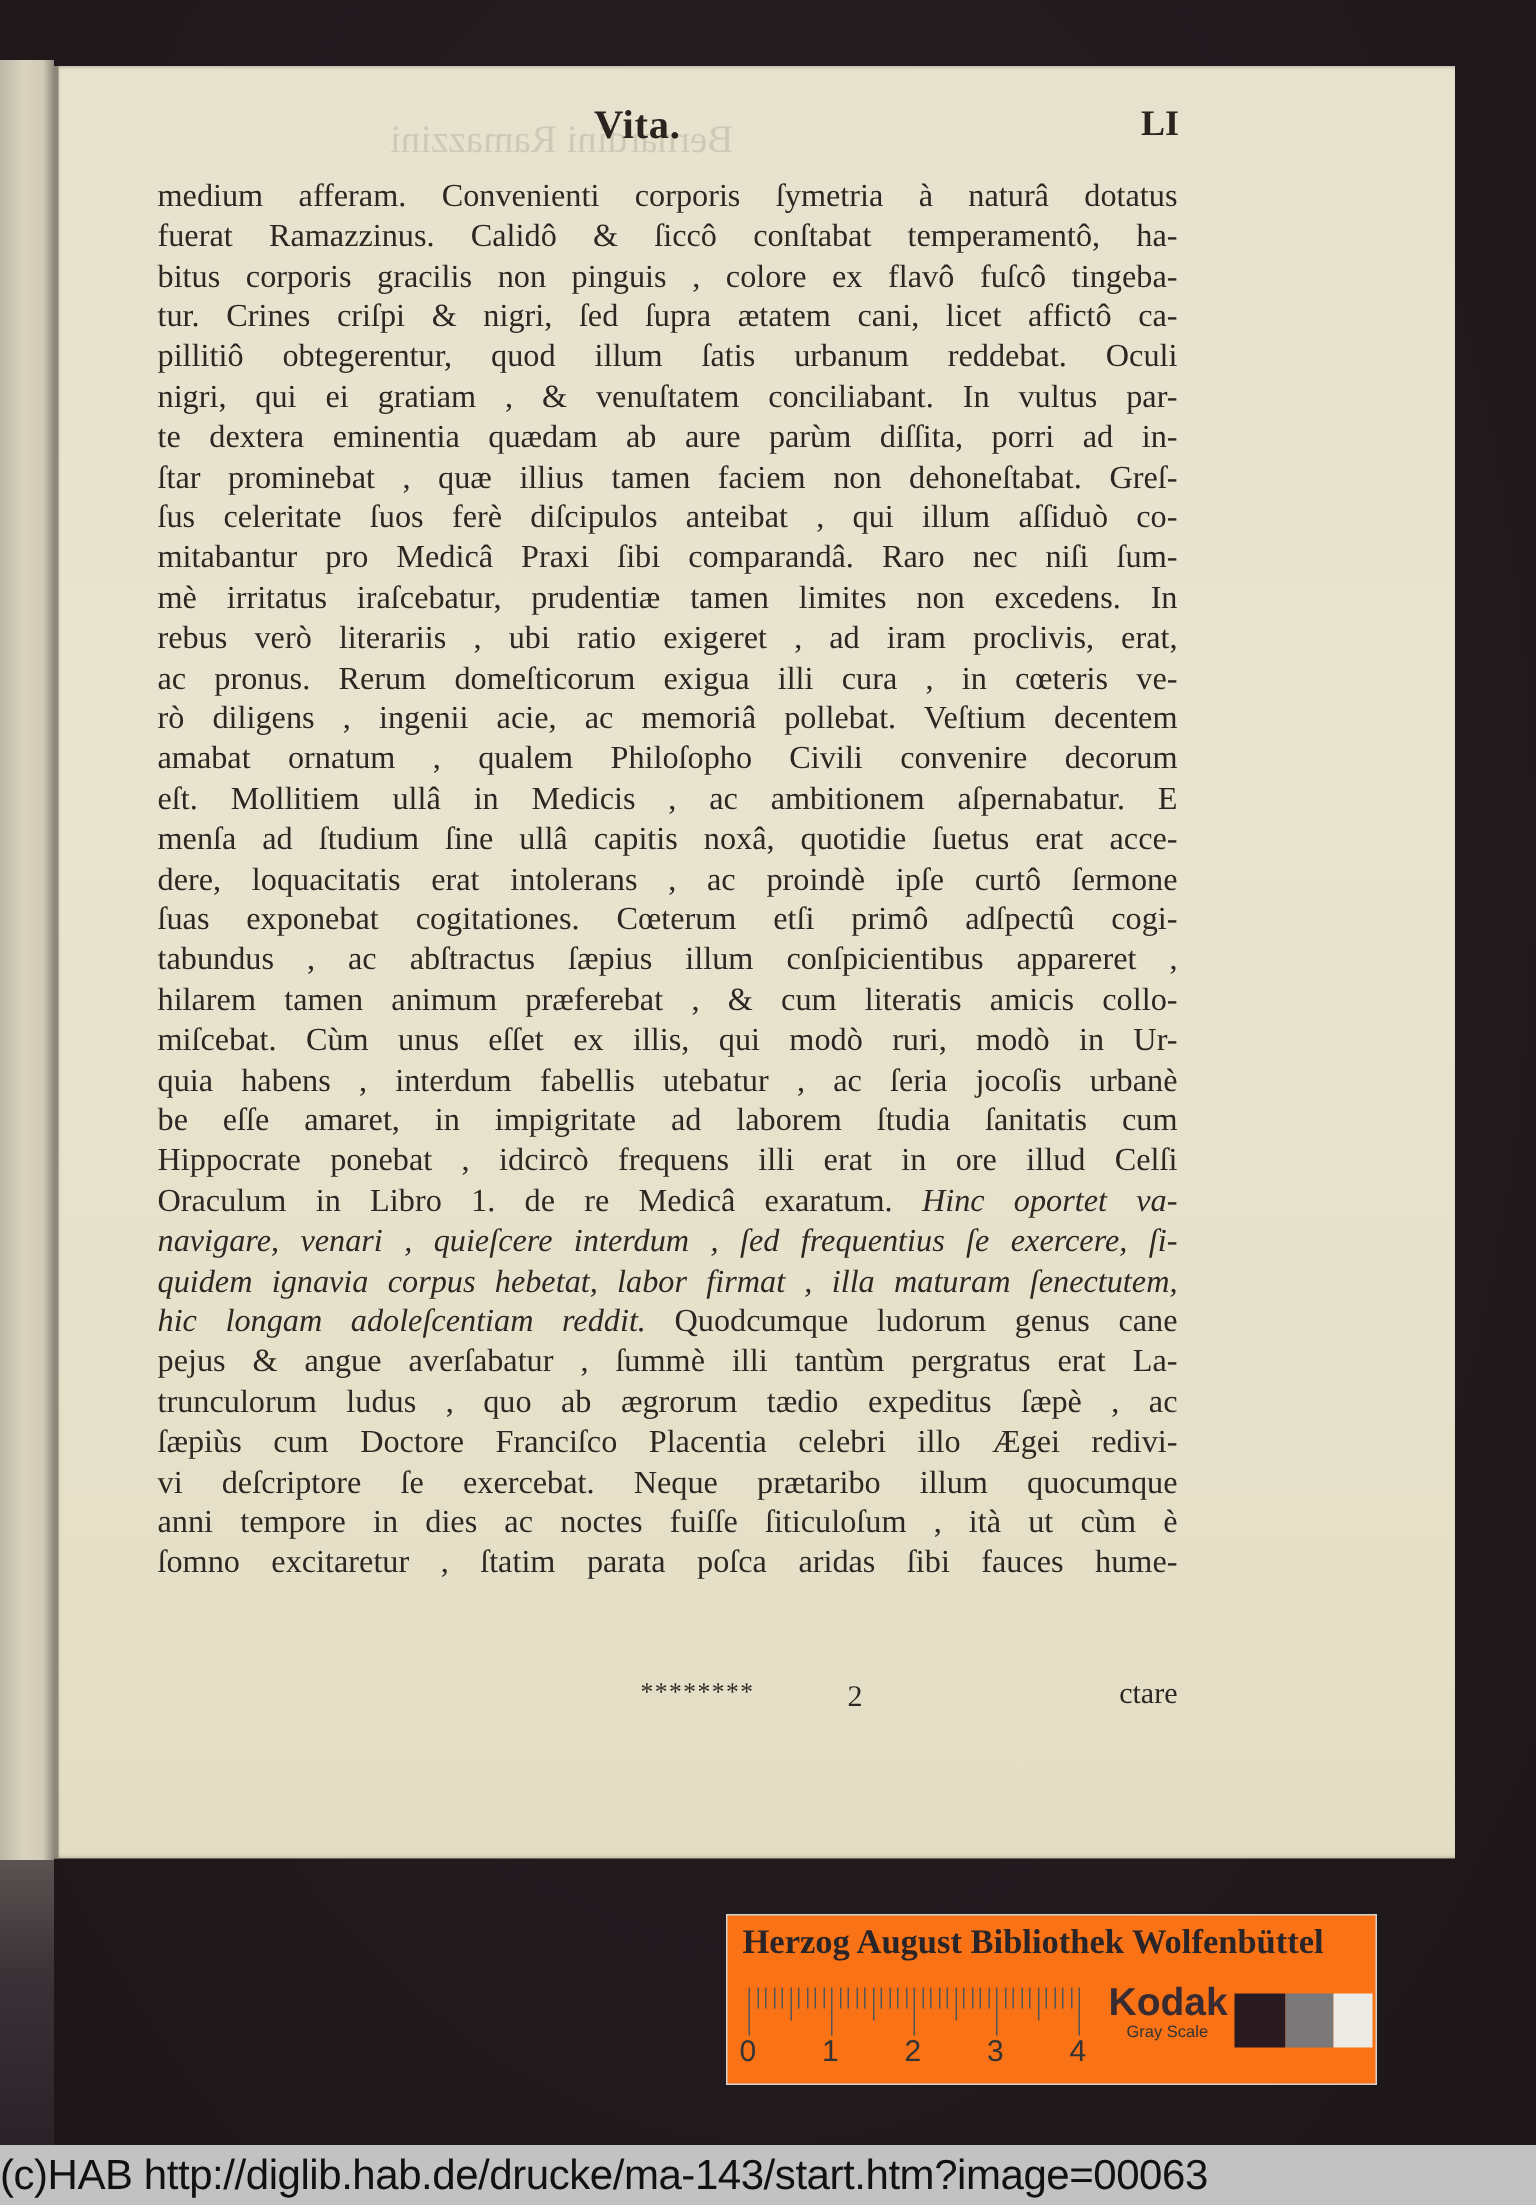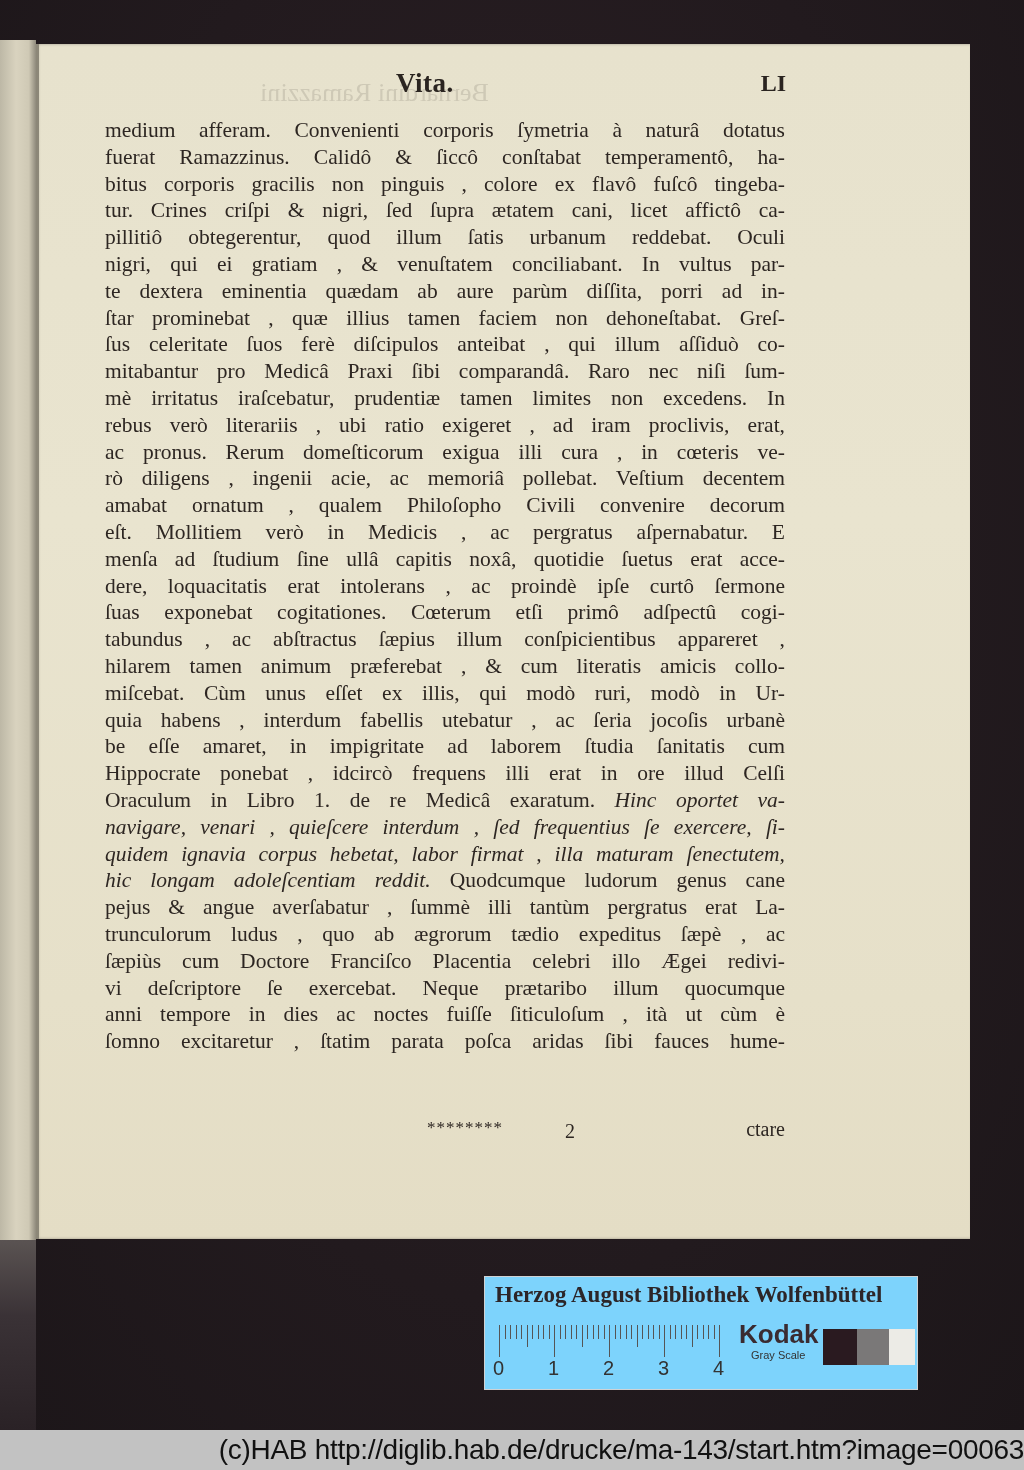--- a/index.html
+++ b/index.html
@@ -55,42 +55,42 @@
     .line .it { font-style:italic; }
     .catch {
       position:absolute; left:105px; top:1118px; width:680px; height:28px;
       font-size:20px; color:#2d2622;
     }
     .sig-mark { position:absolute; left:322px; top:0; letter-spacing:1px; font-size:17px; }
     .sig-num { position:absolute; left:460px; top:2px; }
     .catchword { position:absolute; right:0; top:0; }
     .card {
       position:absolute; left:484px; top:1276px; width:432px; height:112px;
-      background:#7dd3fc; border:1px solid #cfd2d4;text-align:right;
+      background:#f97316; border:1px solid #cfd2d4;text-align:right;
     }
     .card-title {
       position:absolute; left:10px; top:5px;
       font-family:"Liberation Serif", serif; font-weight:bold; font-size:23px; color:#2c2528;
       white-space:nowrap;
     }
     .ruler { position:absolute; left:14px; top:48px; width:224px; height:34px; }
     .tick { position:absolute; top:0; width:1px; background:#555; }
     .ruler-nums { position:absolute; left:8px; top:80px; width:240px; height:24px;
       font-family:"Liberation Sans", sans-serif; font-size:20px; color:#333; }
     .ruler-nums span { position:absolute; top:0; }
     .kodak { position:absolute; left:254px; top:42px;
       font-family:"Liberation Sans", sans-serif; font-weight:bold; font-size:26px; color:#3a2b31; }
     .kodak-sub { position:absolute; left:266px; top:72px;
       font-family:"Liberation Sans", sans-serif; font-size:11px; color:#333; }
     .swatch { position:absolute; top:52px; height:36px; }
     .footer {
       position:absolute; left:0; top:1430px; width:1024px; height:40px;
       background:#c2c2c2;
       font-family:"Liberation Sans", sans-serif; font-size:28px; color:#111;
-      text-align:right; line-height:40px; letter-spacing:-0.3px;
+      text-align:left; line-height:40px; letter-spacing:-0.3px;
     }
   </style>
 </head>
 <body>
 
 <div class="backdrop"></div>
 <div class="left-stack"></div>
 <div class="left-stack-bottom"></div>
 
 <div class="page"></div>
@@ -110,21 +110,21 @@
     <span class="line"><span>nigri, qui ei gratiam , &amp; venuſtatem conciliabant. In vultus par-</span></span>
     <span class="line"><span>te dextera eminentia quædam ab aure parùm diſſita, porri ad in-</span></span>
     <span class="line"><span>ſtar prominebat , quæ illius tamen faciem non dehoneſtabat. Greſ-</span></span>
     <span class="line"><span>ſus celeritate ſuos ferè diſcipulos anteibat , qui illum aſſiduò co-</span></span>
     <span class="line"><span>mitabantur pro Medicâ Praxi ſibi comparandâ. Raro nec niſi ſum-</span></span>
     <span class="line"><span>mè irritatus iraſcebatur, prudentiæ tamen limites non excedens. In</span></span>
     <span class="line"><span>rebus verò literariis , ubi ratio exigeret , ad iram proclivis, erat,</span></span>
     <span class="line"><span>ac pronus. Rerum domeſticorum exigua illi cura , in cœteris ve-</span></span>
     <span class="line"><span>rò diligens , ingenii acie, ac memoriâ pollebat. Veſtium decentem</span></span>
     <span class="line"><span>amabat ornatum , qualem Philoſopho Civili convenire decorum</span></span>
-    <span class="line"><span>eſt. Mollitiem verò in Medicis , ac pergratus aſpernabatur. E</span></span>
+    <span class="line"><span>eſt. Mollitiem ullâ in Medicis , ac ambitionem aſpernabatur. E</span></span>
     <span class="line"><span>menſa ad ſtudium ſine ullâ capitis noxâ, quotidie ſuetus erat acce-</span></span>
     <span class="line"><span>dere, loquacitatis erat intolerans , ac proindè ipſe curtô ſermone</span></span>
     <span class="line"><span>ſuas exponebat cogitationes. Cœterum etſi primô adſpectû cogi-</span></span>
     <span class="line"><span>tabundus , ac abſtractus ſæpius illum conſpicientibus appareret ,</span></span>
     <span class="line"><span>hilarem tamen animum præferebat , &amp; cum literatis amicis collo-</span></span>
     <span class="line"><span>miſcebat. Cùm unus eſſet ex illis, qui modò ruri, modò in Ur-</span></span>
     <span class="line"><span>quia habens , interdum fabellis utebatur , ac ſeria jocoſis urbanè</span></span>
     <span class="line"><span>be eſſe amaret, in impigritate ad laborem ſtudia ſanitatis cum</span></span>
     <span class="line"><span>Hippocrate ponebat , idcircò frequens illi erat in ore illud Celſi</span></span>
     <span class="line"><span>Oraculum in Libro 1. de re Medicâ exaratum. </span><span class="it">Hinc oportet va-</span></span>

